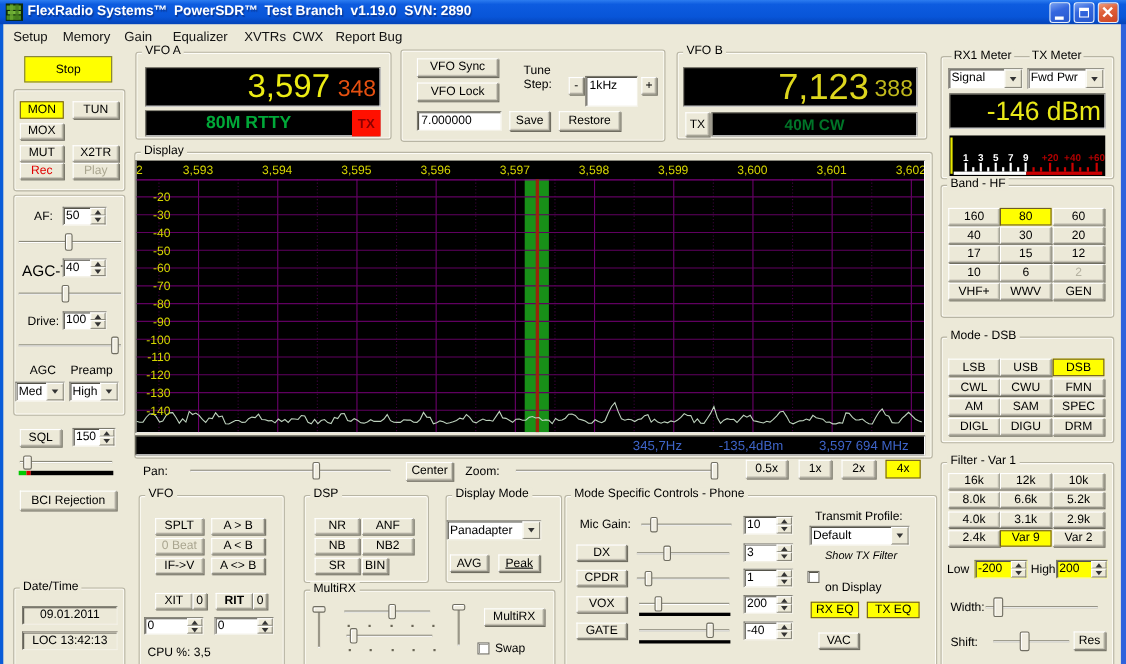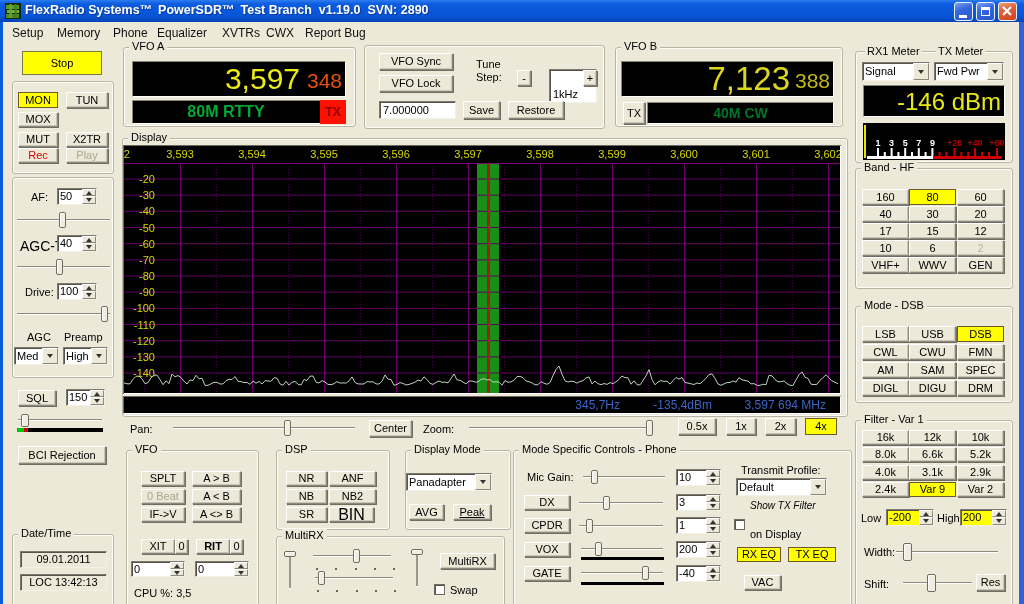--- a/index.html
+++ b/index.html
@@ -37,21 +37,21 @@
     <div class="ab" style="left:4px;top:12px;width:8px;height:3px;background:#fff;"></div>
   </div>
 <div class="wbtn" style="left:976px;background:linear-gradient(160deg,#7aa0ef 0%,#3467df 40%,#2858cc 100%);">
     <div class="ab" style="left:4px;top:4px;width:9px;height:9px;border:1px solid #fff;border-top:3px solid #fff;"></div>
   </div>
 <div class="wbtn" style="left:998px;background:linear-gradient(160deg,#f0a080 0%,#e0613a 40%,#cc4422 100%);"><svg width="17" height="17">
       <path d="M4 4 L12 12 M12 4 L4 12" stroke="#fff" stroke-width="2.2"></path>
     </svg></div>
 <div class="ab" style="left:12px;top:26px;font-size:12px;color:#111;white-space:nowrap;">Setup</div>
 <div class="ab" style="left:57px;top:26px;font-size:12px;color:#111;white-space:nowrap;">Memory</div>
-<div class="ab" style="left:113px;top:26px;font-size:12px;color:#111;white-space:nowrap;">Phone</div>
+<div class="ab" style="left:113px;top:26px;font-size:12px;color:#111;white-space:nowrap;">Gain</div>
 <div class="ab" style="left:157px;top:26px;font-size:12px;color:#111;white-space:nowrap;">Equalizer</div>
 <div class="ab" style="left:222px;top:26px;font-size:12px;color:#111;white-space:nowrap;">XVTRs</div>
 <div class="ab" style="left:266px;top:26px;font-size:12px;color:#111;white-space:nowrap;">CWX</div>
 <div class="ab" style="left:305px;top:26px;font-size:12px;color:#111;white-space:nowrap;">Report Bug</div>
 <div class="btn yel" style="left:22px;top:51px;width:80px;height:24px;font-size:11px;line-height:22px;color:#000;">Stop</div>
 <div class="grp" style="left:12px;top:81px;width:102px;height:93px;"></div>
 <div class="btn yel2" style="left:18px;top:92px;width:40px;height:16px;font-size:11px;line-height:14px;color:#000;">MON</div>
 <div class="btn" style="left:66px;top:92px;width:42px;height:16px;font-size:11px;line-height:14px;color:#000;">TUN</div>
 <div class="btn" style="left:18px;top:112px;width:40px;height:15px;font-size:11px;line-height:13px;color:#000;">MOX</div>
 <div class="btn" style="left:18px;top:132px;width:40px;height:15px;font-size:11px;line-height:13px;color:#000;">MUT</div>
@@ -131,21 +131,21 @@
 <div class="disp" style="left:132px;top:100px;width:214px;height:24px;"></div>
 <div class="ab" style="left:132px;top:100px;width:188px;height:24px;font-size:16px;line-height:24px;font-weight:bold;color:#00a838;text-align:center;">80M RTTY</div>
 <div class="ab" style="left:320px;top:100px;width:26px;height:24px;background:#ff1000;font-size:12px;line-height:24px;font-weight:bold;color:#8c0000;text-align:center;">TX</div>
 <div class="grp" style="left:364px;top:45px;width:241px;height:84px;"></div>
 <div class="btn" style="left:379px;top:53px;width:74px;height:17px;font-size:11px;line-height:15px;color:#000;">VFO Sync</div>
 <div class="btn" style="left:379px;top:75px;width:74px;height:17px;font-size:11px;line-height:15px;color:#000;">VFO Lock</div>
 <div class="fld" style="left:379px;top:101px;width:77px;height:18px;font-size:11px;line-height:16px;background:#fff;text-align:left;padding:0 3px;color:#000;">7.000000</div>
 <div class="ab" style="left:476px;top:58px;font-size:11px;color:#000;white-space:nowrap;">Tune</div>
 <div class="ab" style="left:476px;top:71px;font-size:11px;color:#000;white-space:nowrap;">Step:</div>
 <div class="btn" style="left:517px;top:70px;width:14px;height:16px;font-size:11px;line-height:14px;color:#000;">-</div>
-<div class="fld" style="left:532px;top:69px;width:48px;height:18px;font-size:11px;line-height:16px;background:#fff;text-align:left;padding:16px 3px;color:#000;margin-left:17px;">1kHz</div>
+<div class="fld" style="left:532px;top:69px;width:48px;height:28px;font-size:11px;line-height:16px;background:#fff;text-align:left;padding:0 3px;color:#000;">1kHz</div>
 <div class="btn" style="left:583px;top:70px;width:14px;height:16px;font-size:11px;line-height:14px;color:#000;">+</div>
 <div class="btn" style="left:463px;top:101px;width:37px;height:18px;font-size:11px;line-height:16px;color:#000;">Save</div>
 <div class="btn" style="left:508px;top:101px;width:56px;height:18px;font-size:11px;line-height:16px;color:#000;">Restore</div>
 <div class="grp" style="left:615px;top:47px;width:228px;height:80px;"></div>
 <div class="glab" style="left:621px;top:40px;">VFO B</div>
 <div class="disp" style="left:621px;top:61px;width:213px;height:36px;"></div>
 <div class="ab" style="left:621px;top:61px;width:169px;height:36px;font-size:33px;line-height:36px;color:#ddd61e;text-align:right;">7,123</div>
 <div class="ab" style="left:790px;top:61px;width:40px;height:36px;font-size:21px;line-height:40px;color:#c0b81c;text-align:right;">388</div>
 <div class="btn" style="left:623px;top:102px;width:22px;height:22px;font-size:11px;line-height:20px;color:#000;">TX</div>
 <div class="disp" style="left:647px;top:102px;width:187px;height:22px;"></div>
@@ -379,21 +379,21 @@
     <div class="tri-d"></div>
   </div>
 <div class="ab" style="left:134px;top:587px;font-size:11px;color:#000;white-space:nowrap;">CPU %: 3,5</div>
 <div class="grp" style="left:276px;top:450px;width:114px;height:80px;"></div>
 <div class="glab" style="left:282px;top:443px;">DSP</div>
 <div class="btn" style="left:286px;top:471px;width:41px;height:15px;font-size:11px;line-height:13px;color:#000;">NR</div>
 <div class="btn" style="left:329px;top:471px;width:47px;height:15px;font-size:11px;line-height:13px;color:#000;">ANF</div>
 <div class="btn" style="left:286px;top:489px;width:41px;height:15px;font-size:11px;line-height:13px;color:#000;">NB</div>
 <div class="btn" style="left:329px;top:489px;width:47px;height:15px;font-size:11px;line-height:13px;color:#000;">NB2</div>
 <div class="btn" style="left:286px;top:507px;width:41px;height:15px;font-size:11px;line-height:13px;color:#000;">SR</div>
-<div class="btn" style="left:329px;top:507px;width:45px;height:15px;font-size:16px;line-height:13px;color:#000;">BIN</div>
+<div class="btn" style="left:329px;top:507px;width:24px;height:15px;font-size:11px;line-height:13px;color:#000;">BIN</div>
 <div class="grp" style="left:405px;top:450px;width:106px;height:80px;"></div>
 <div class="glab" style="left:411px;top:443px;">Display Mode</div>
 <div class="fld" style="left:406px;top:473px;width:86px;height:18px;background:#fff;"></div>
 <div class="ab" style="left:409px;top:474px;font-size:11px;line-height:16px;white-space:nowrap;">Panadapter</div>
 <div class="sbtn" style="left:475px;top:474px;width:16px;height:16px;">
     <div class="tri-d"></div>
   </div>
 <div class="btn" style="left:409px;top:504px;width:35px;height:16px;font-size:11px;line-height:14px;color:#000;">AVG</div>
 <div class="btn" style="left:453px;top:504px;width:38px;height:16px;font-size:11px;line-height:14px;color:#000;text-decoration:underline;">Peak</div>
 <div class="grp" style="left:276px;top:536px;width:229px;height:74px;"></div>

